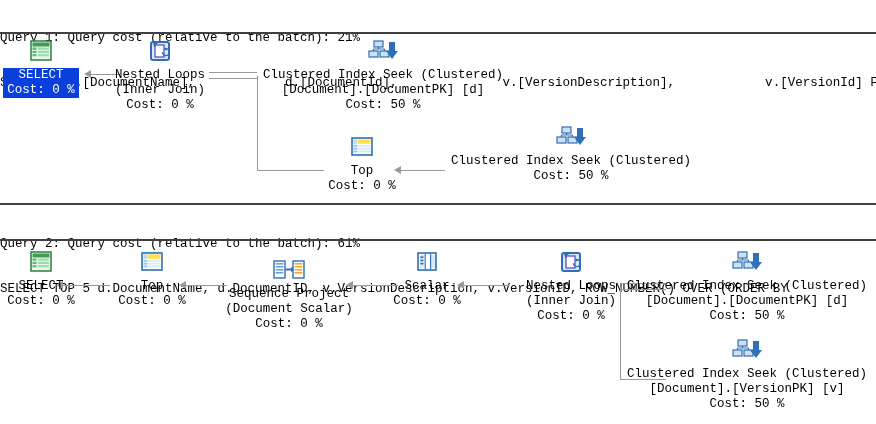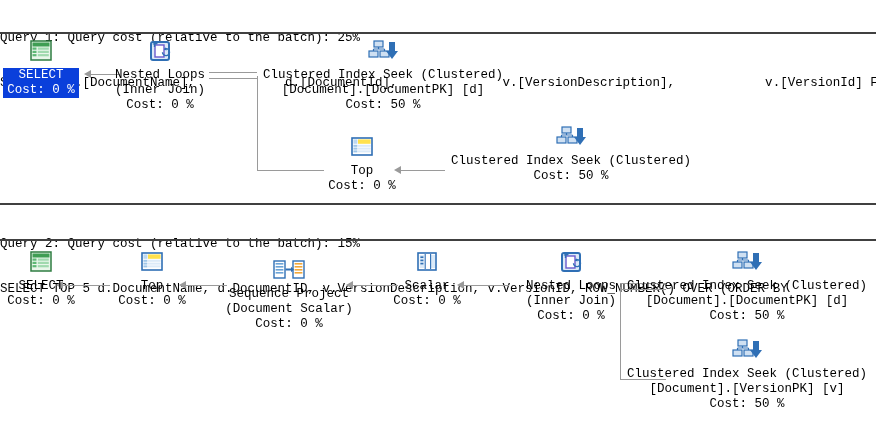--- a/index.html
+++ b/index.html
@@ -98,21 +98,21 @@
     position: absolute;
     height: 5px;
     border-top: 1px solid #9a9a9a;
     border-bottom: 1px solid #9a9a9a;
   }
 </style>
 </head>
 <body>
 
 <div class="query-header" style="top:1px;">
-  <span class="hline">Query 1: Query cost (relative to the batch): 25%</span>
+  <span class="hline">Query 1: Query cost (relative to the batch): 21%</span>
   <span class="hline">SELECT   d.[DocumentName],            d.[DocumentId],              v.[VersionDescription],            v.[VersionId] FI</span>
 </div>
 <div class="sep-rule" style="top:32px;"></div>
 
 <div class="plan" style="top:34px; height:168px;">
 
   <div class="conn-double" style="left:209px; top:38px; width:48px;"></div>
 
   <div class="conn-v" style="left:257px; top:42px; height:94px;"></div>
   <div class="conn-h" style="left:257px; top:136px; width:67px;"></div>
@@ -209,21 +209,21 @@
     </div>
     <div class="labels">
       <span class="lbl">Clustered Index Seek (Clustered)</span>
       <span class="lbl">Cost: 50 %</span>
     </div>
   </div>
 </div>
 
 <div class="sep-rule" style="top:203px;"></div>
 <div class="query-header" style="top:207px;">
-  <span class="hline">Query 2: Query cost (relative to the batch): 15%</span>
+  <span class="hline">Query 2: Query cost (relative to the batch): 61%</span>
   <span class="hline">SELECT TOP 5 d.DocumentName, d.DocumentID, v.VersionDescription, v.VersionID, ROW_NUMBER() OVER (ORDER BY</span>
 </div>
 <div class="sep-rule" style="top:239px;"></div>
 
 <div class="plan" style="top:245px; height:179px;">
 
   <div class="conn-h" style="left:62px; top:40px; width:48px;"></div>
   <div class="arrow-left" style="left:56px; top:36px;"></div>
 
   <div class="conn-h" style="left:185px; top:40px; width:42px;"></div>

